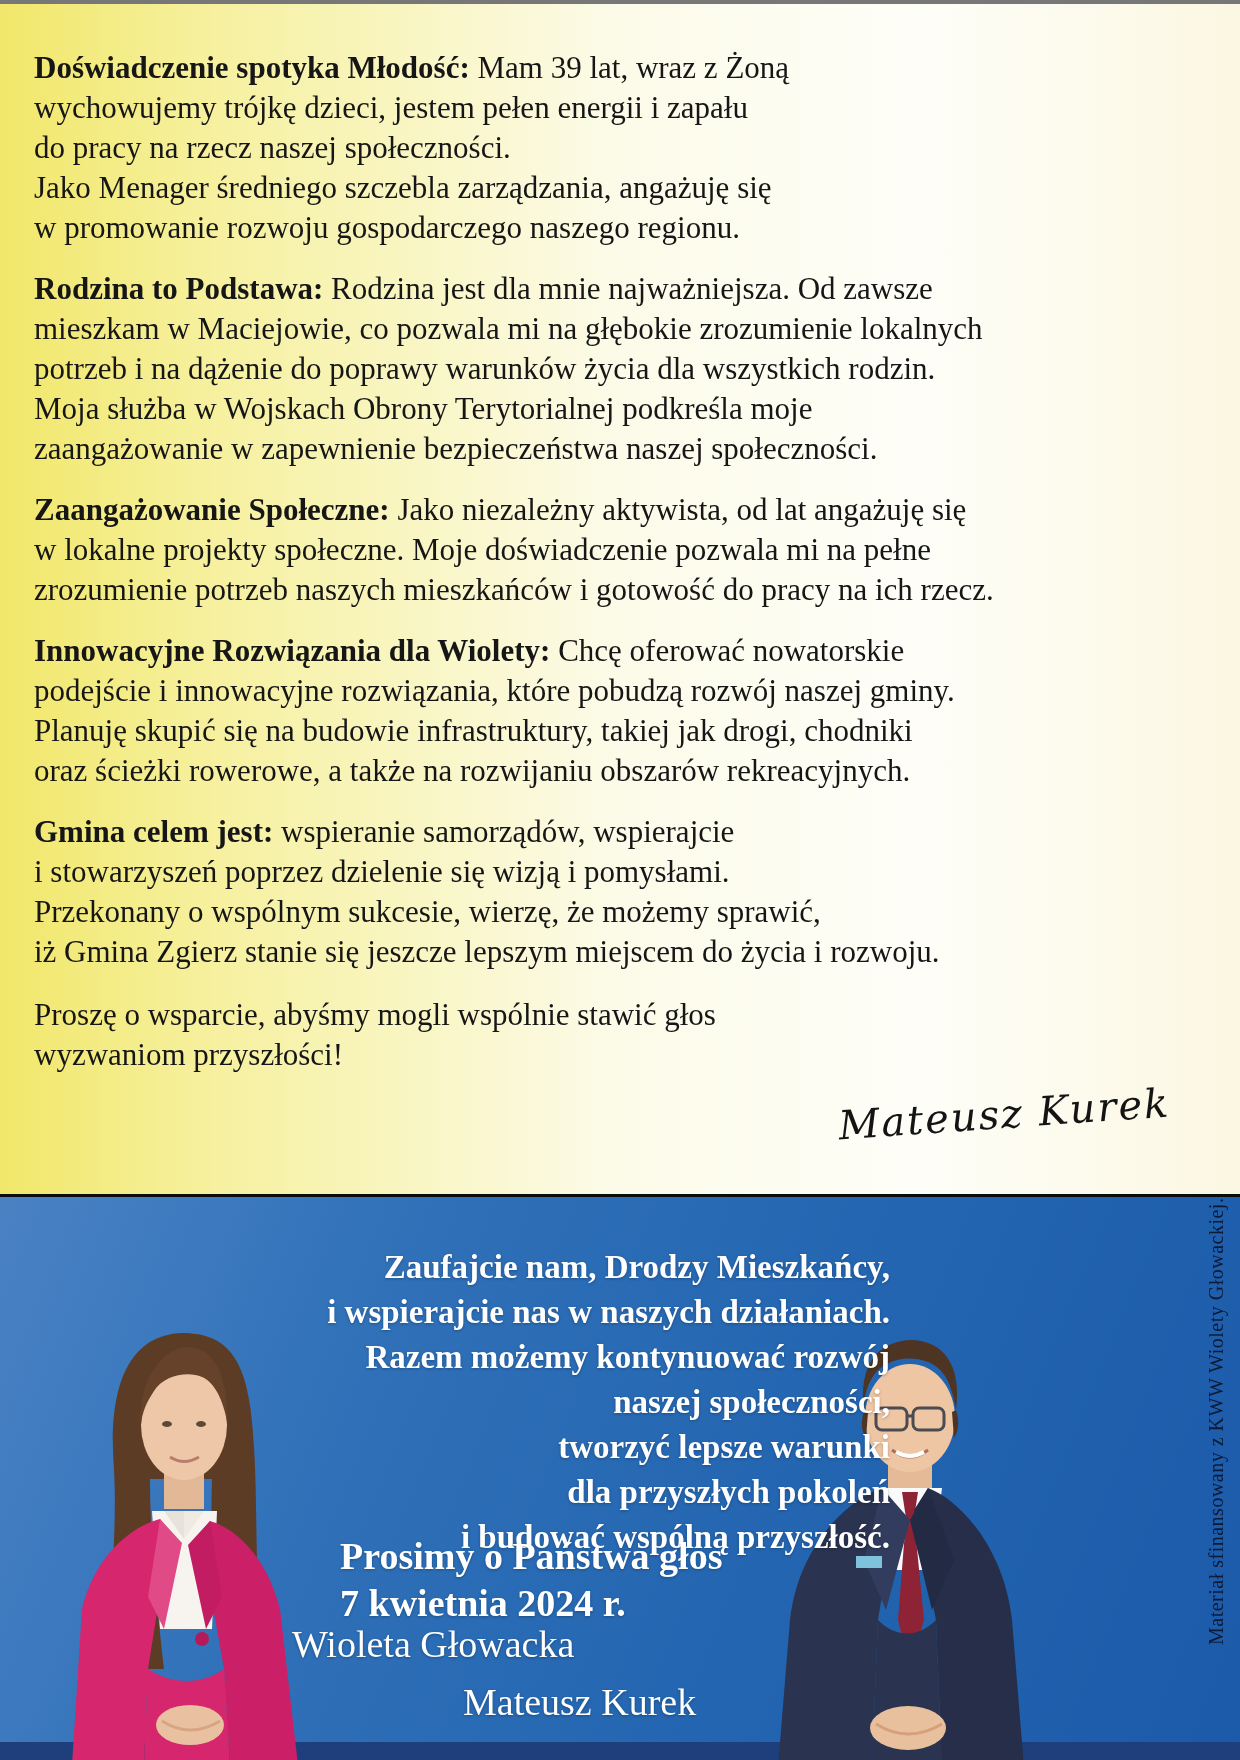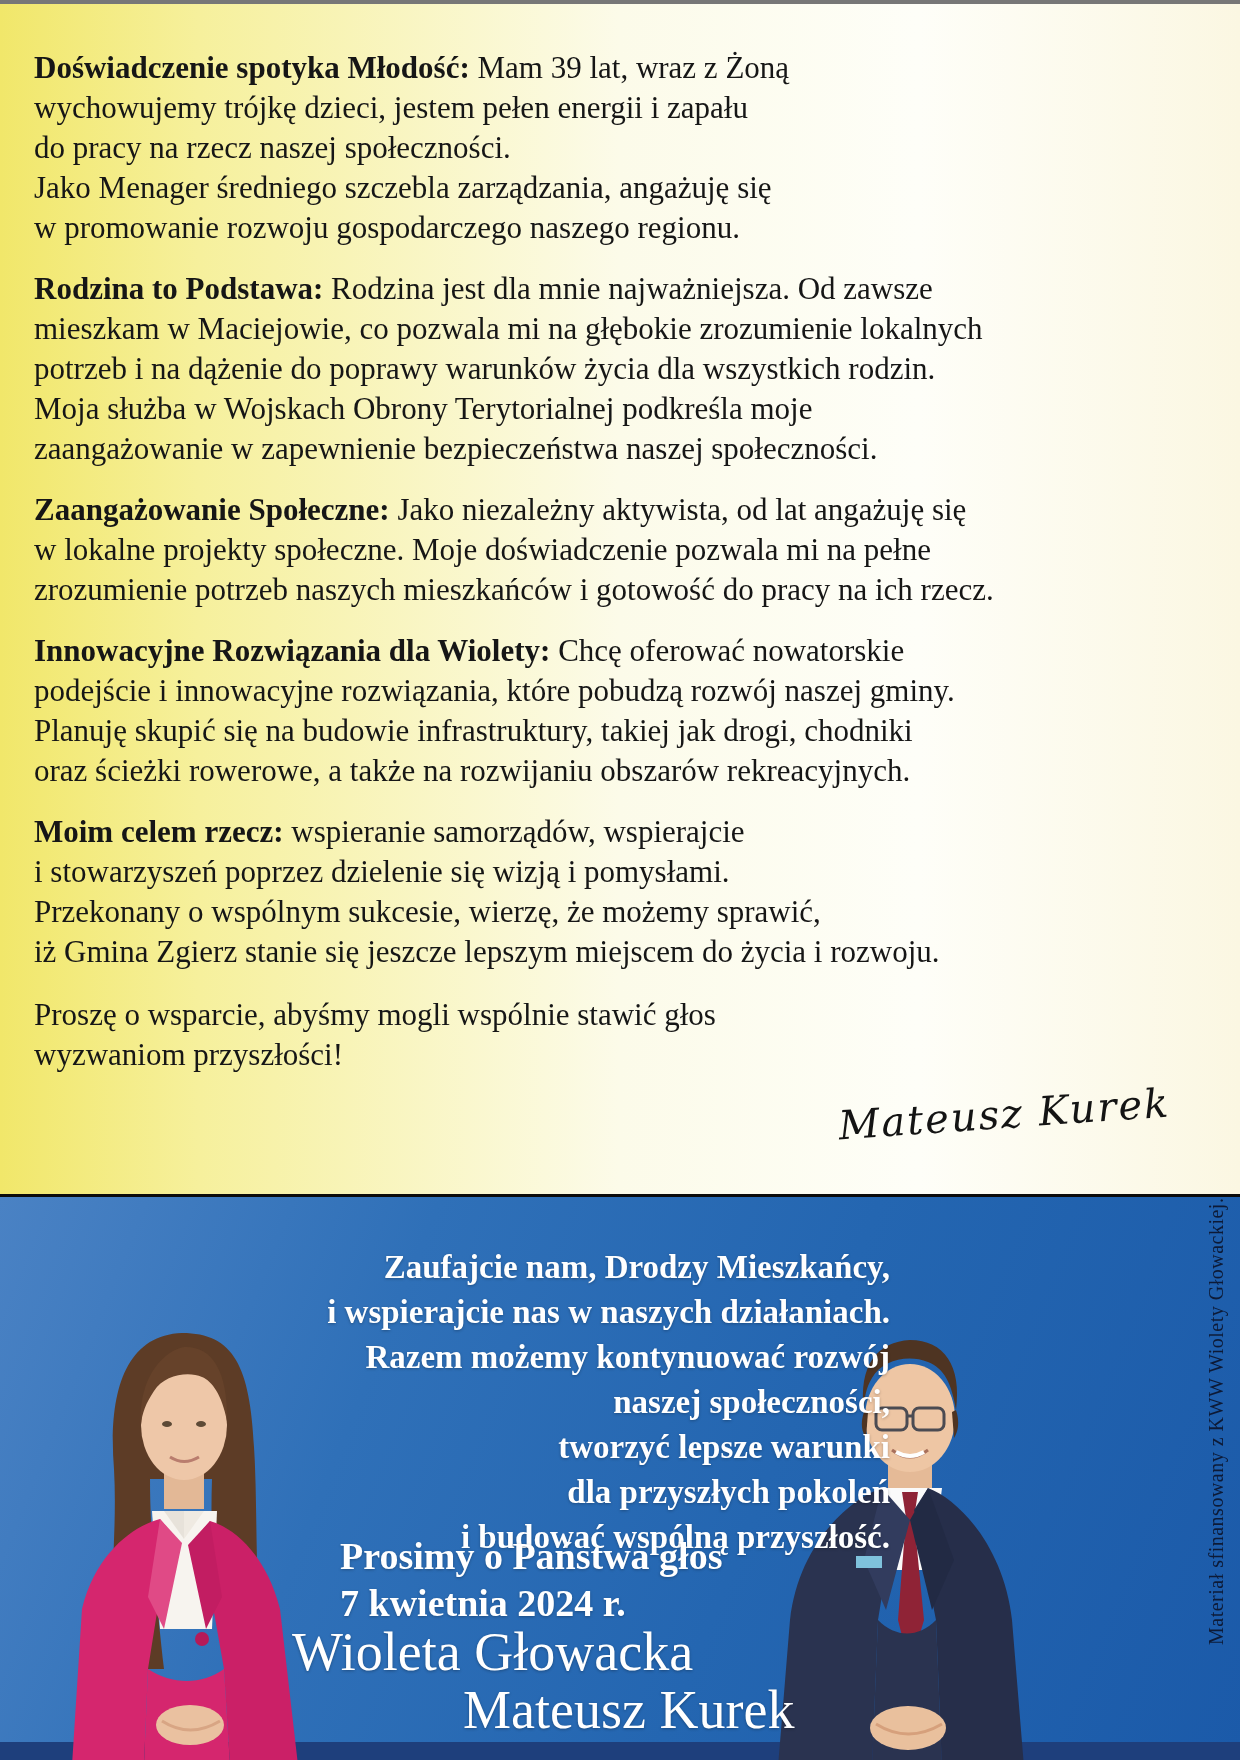--- a/index.html
+++ b/index.html
@@ -41,21 +41,21 @@
     text-align:right;color:#ffffff;font-weight:bold;
     font-size:33px;line-height:45px;white-space:pre-line;
     text-shadow:0 1px 3px rgba(0,0,0,.28);
   }
   .vote{
     position:absolute;top:336px;left:340px;z-index:3;
     color:#ffffff;font-weight:bold;font-size:38px;line-height:47px;
     white-space:pre-line;text-shadow:0 1px 3px rgba(0,0,0,.28);
   }
   .name{
-    position:absolute;z-index:3;color:#ffffff;font-size:54px;line-height:1;
+    position:absolute;z-index:3;color:#ffffff;font-size:38px;line-height:1;
     white-space:nowrap;text-shadow:0 1px 3px rgba(0,0,0,.3);
   }
   .name-1{top:428px;left:292px;}
   .name-2{top:486px;left:463px;}
   .funding{
     position:absolute;top:0;right:12px;height:448px;z-index:3;
     writing-mode:vertical-rl;transform:rotate(180deg);
     color:#0d1a36;font-size:20px;letter-spacing:.5px;white-space:nowrap;
   }
   .photo{position:absolute;z-index:2;}
@@ -78,21 +78,21 @@
 potrzeb i na dążenie do poprawy warunków życia dla wszystkich rodzin.
 Moja służba w Wojskach Obrony Terytorialnej podkreśla moje
 zaangażowanie w zapewnienie bezpieczeństwa naszej społeczności.</span></p>
     <p class="para"><strong>Zaangażowanie Społeczne:</strong> <span>Jako niezależny aktywista, od lat angażuję się
 w lokalne projekty społeczne. Moje doświadczenie pozwala mi na pełne
 zrozumienie potrzeb naszych mieszkańców i gotowość do pracy na ich rzecz.</span></p>
     <p class="para"><strong>Innowacyjne Rozwiązania dla Wiolety:</strong> <span>Chcę oferować nowatorskie
 podejście i innowacyjne rozwiązania, które pobudzą rozwój naszej gminy.
 Planuję skupić się na budowie infrastruktury, takiej jak drogi, chodniki
 oraz ścieżki rowerowe, a także na rozwijaniu obszarów rekreacyjnych.</span></p>
-    <p class="para"><strong>Moim celem rzecz:</strong> <span>wspieranie samorządów, wspierajcie
+    <p class="para"><strong>Gmina celem jest:</strong> <span>wspieranie samorządów, wspierajcie
 i stowarzyszeń poprzez dzielenie się wizją i pomysłami.
 Przekonany o wspólnym sukcesie, wierzę, że możemy sprawić,
 iż Gmina Zgierz stanie się jeszcze lepszym miejscem do życia i rozwoju.</span></p>
     <p class="para closing">Proszę o wsparcie, abyśmy mogli wspólnie stawić głos
 wyzwaniom przyszłości!</p>
     <div class="signature">Mateusz Kurek</div>
   </div>
 
   <div class="blue">
 

